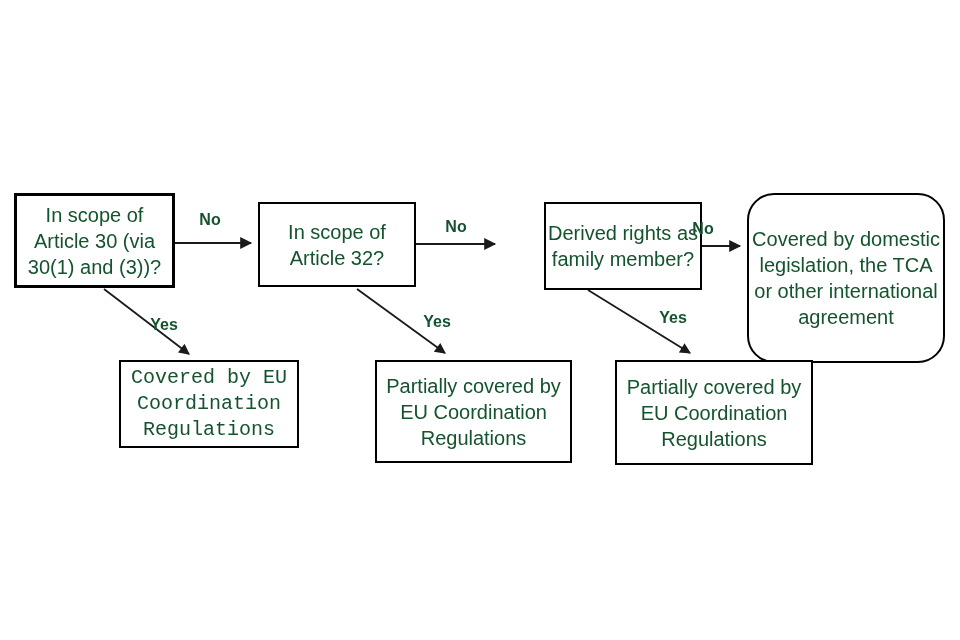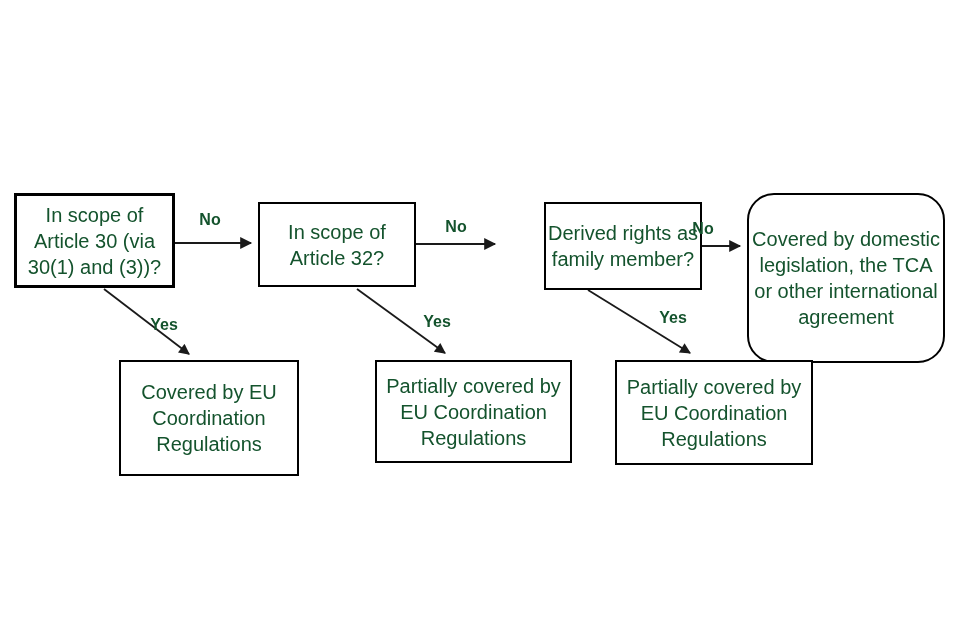--- a/index.html
+++ b/index.html
@@ -49,21 +49,21 @@
     line-height: 1;
     white-space: nowrap;
   }
   
   .q1 { left: 14px;  top: 193px; width: 161px; height: 95px;  }
   .q2 { left: 258px; top: 202px; width: 158px; height: 85px;  }
   .q3 { left: 502px; top: 202px; width: 158px; height: 88px; margin-left: 42px;  }
   
   .r4 { left: 747px; top: 193px; width: 198px; height: 170px; border-radius: 27px; }
   
-  .a1 { left: 119px; top: 360px; width: 180px; height: 116px; }
+  .a1 { left: 119px; top: 360px; width: 180px; height: 88px; font-family: Liberation Mono, monospace; }
   .a2 { left: 375px; top: 360px; width: 197px; height: 103px; }
   .a3 { left: 615px; top: 360px; width: 198px; height: 105px; }
   
   .no1  { left: 210px; top: 220px; }
   .no2  { left: 456px; top: 227px; }
   .no3  { left: 703px; top: 229px; }
   .yes1 { left: 164px; top: 325px; }
   .yes2 { left: 437px; top: 322px; }
   .yes3 { left: 673px; top: 318px; }
 </style>

